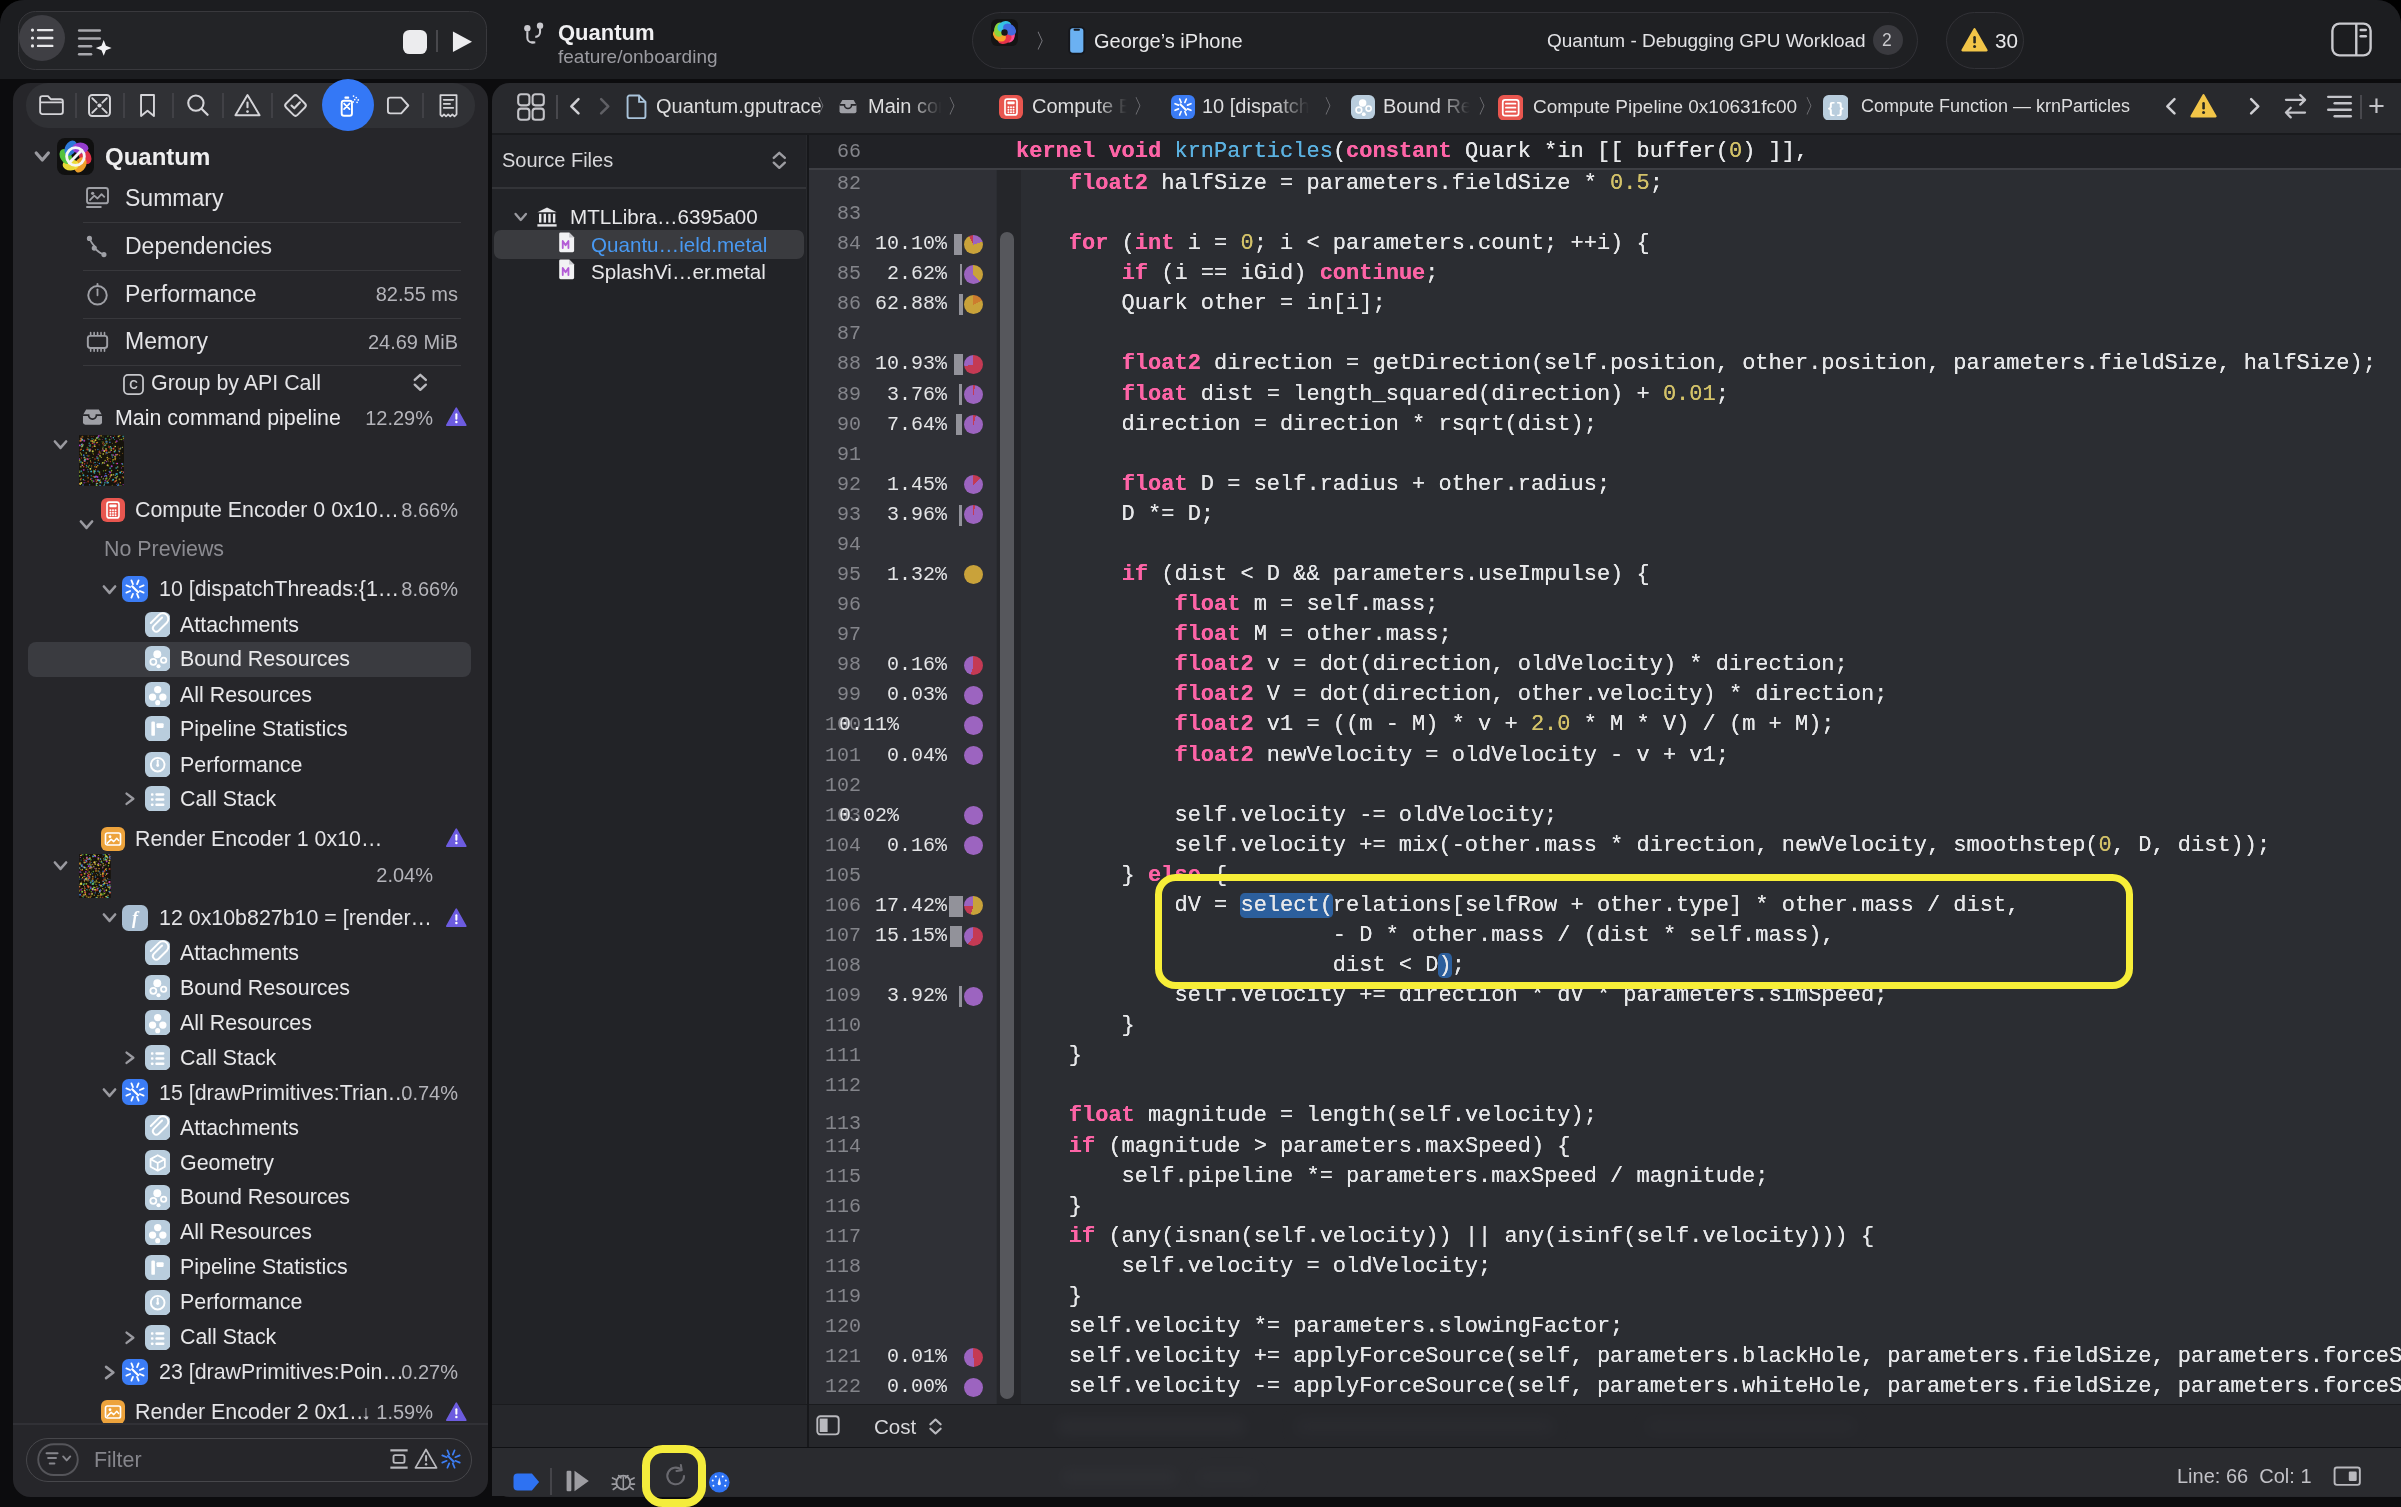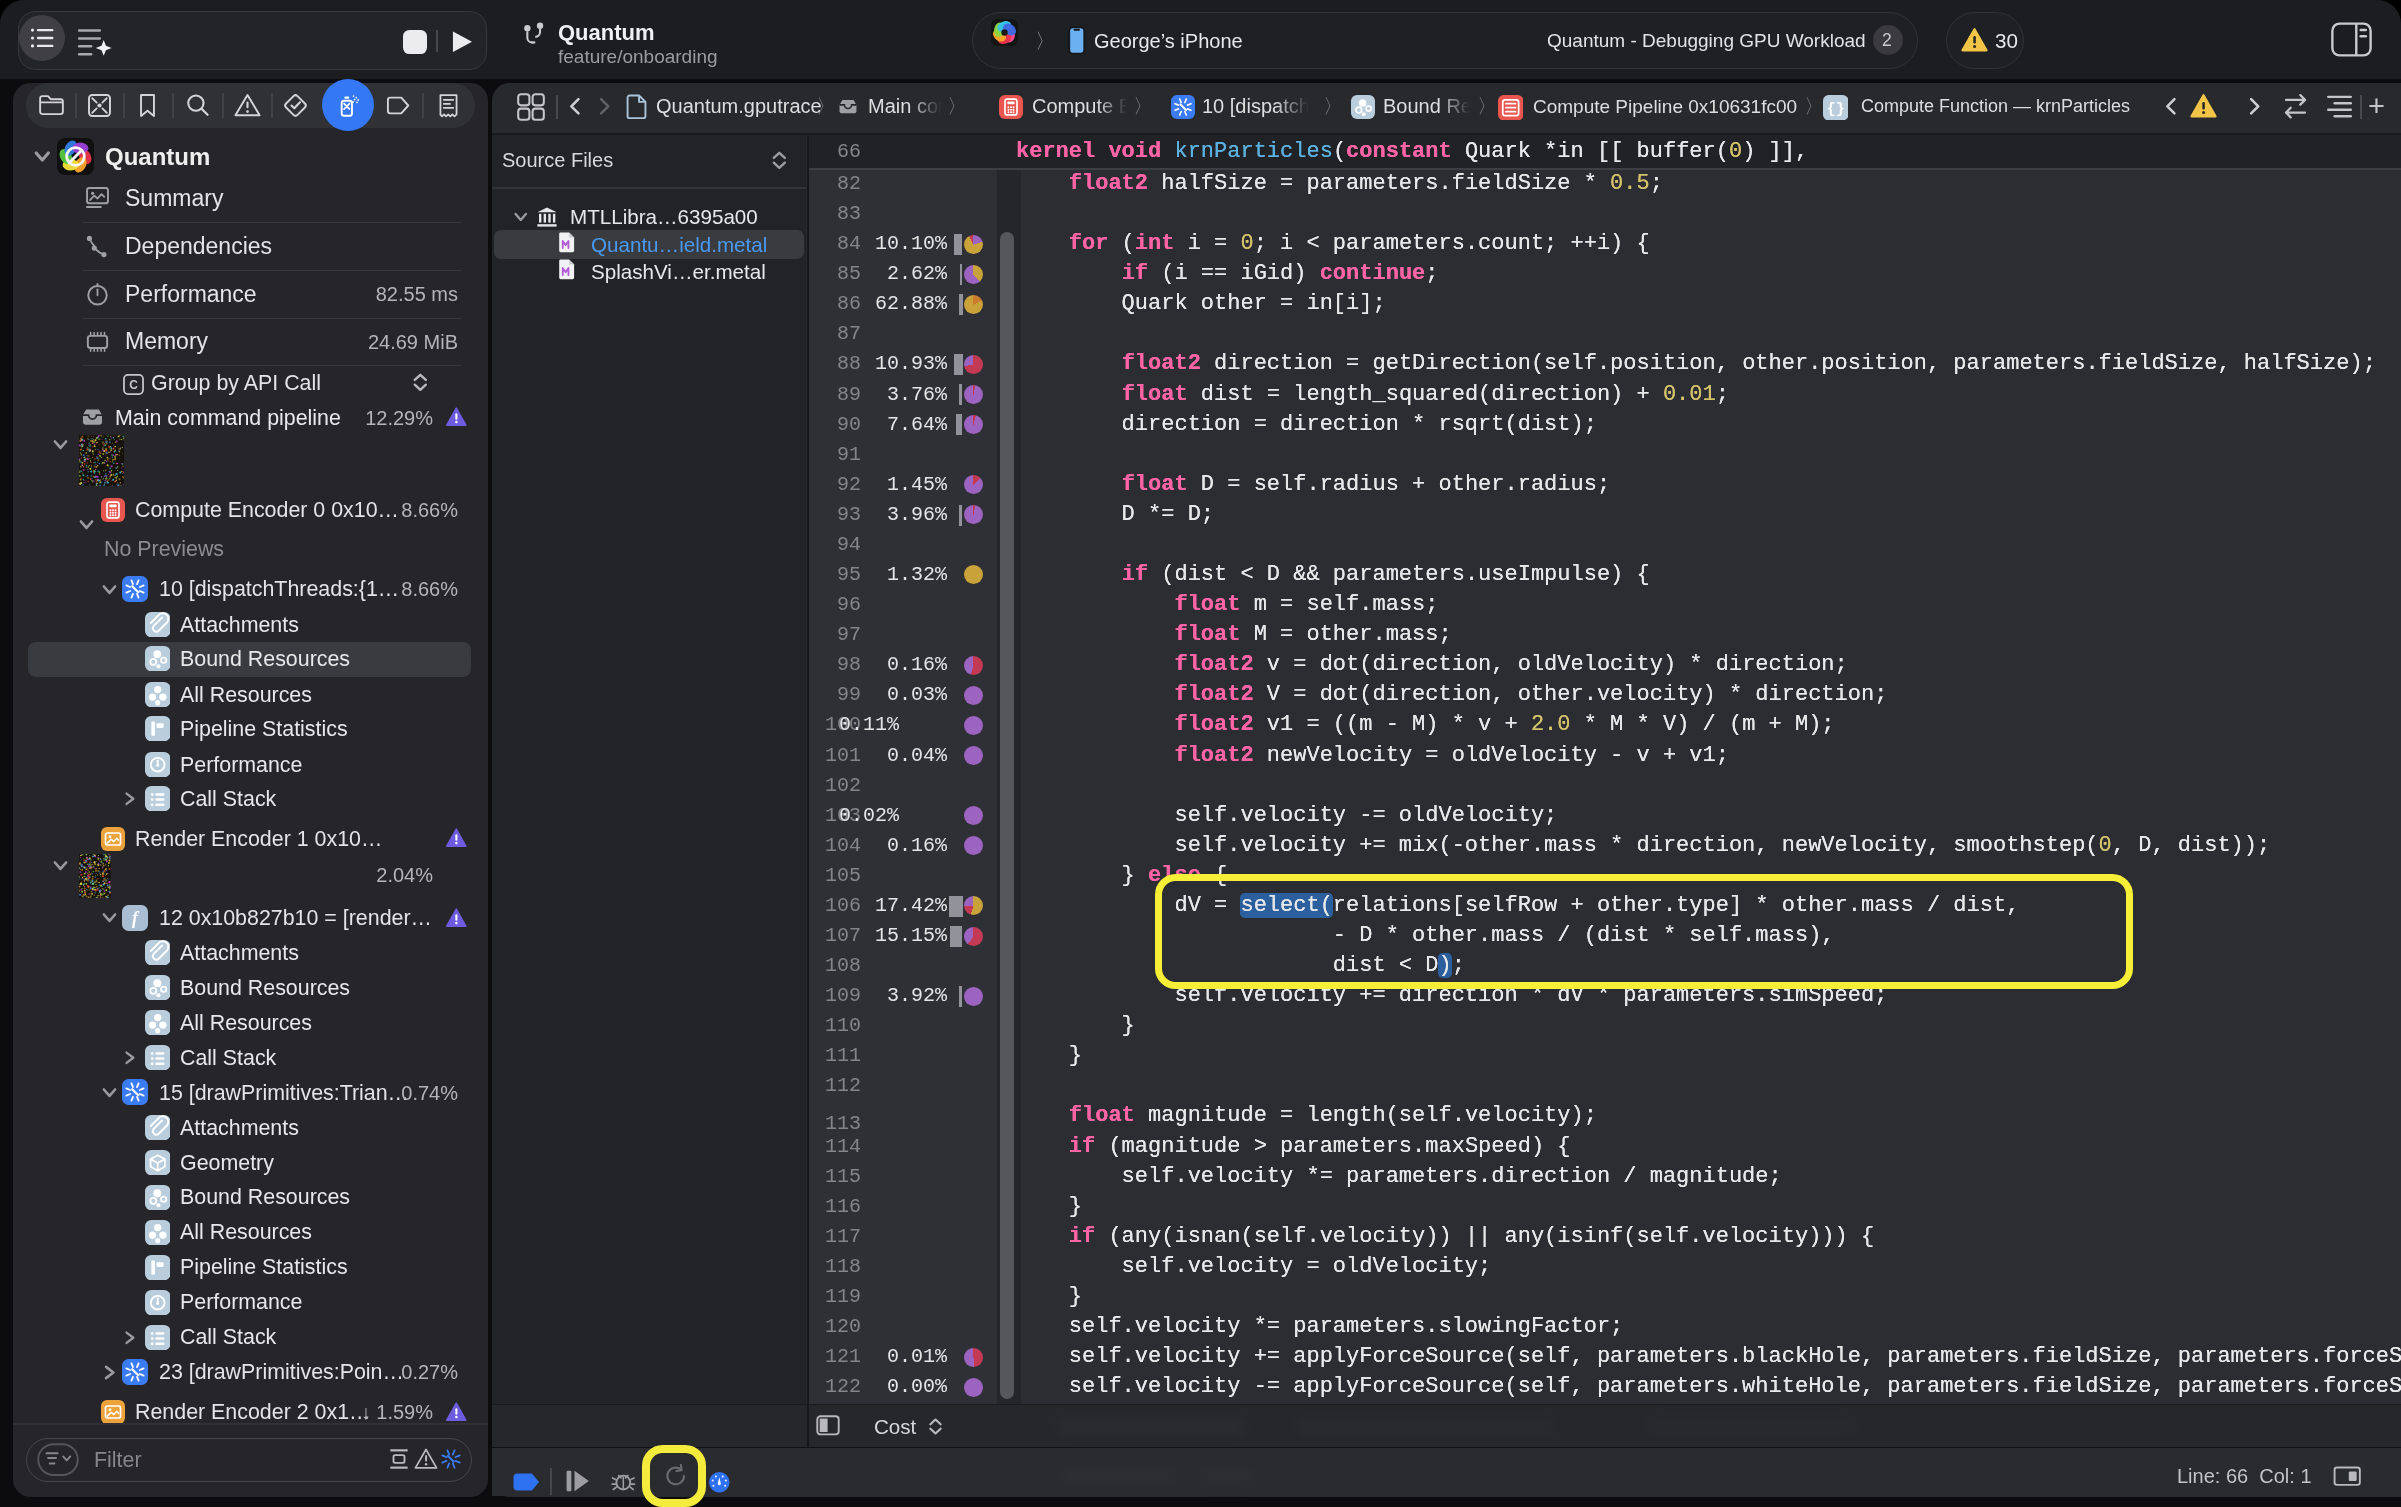--- a/index.html
+++ b/index.html
@@ -1700,21 +1700,21 @@
 <div style="left:797px;top:1132px;width:64px;">
       <span style="font:400 20px 'Liberation Mono',monospace;color:#84858b;line-height:30px;float:right;">114</span>
     </div>
 <div style="left:1016px;top:1132px;width:1385px;height:30px;overflow:hidden;">
       <div class="cl">    <b class="k">if</b> (magnitude &gt; parameters.maxSpeed) {</div>
     </div>
 <div style="left:797px;top:1162px;width:64px;">
       <span style="font:400 20px 'Liberation Mono',monospace;color:#84858b;line-height:30px;float:right;">115</span>
     </div>
 <div style="left:1016px;top:1162px;width:1385px;height:30px;overflow:hidden;">
-      <div class="cl">        self.velocity *= parameters.direction / magnitude;</div>
+      <div class="cl">        self.pipeline *= parameters.maxSpeed / magnitude;</div>
     </div>
 <div style="left:797px;top:1192px;width:64px;">
       <span style="font:400 20px 'Liberation Mono',monospace;color:#84858b;line-height:30px;float:right;">116</span>
     </div>
 <div style="left:1016px;top:1192px;width:1385px;height:30px;overflow:hidden;">
       <div class="cl">    }</div>
     </div>
 <div style="left:797px;top:1222px;width:64px;">
       <span style="font:400 20px 'Liberation Mono',monospace;color:#84858b;line-height:30px;float:right;">117</span>
     </div>

